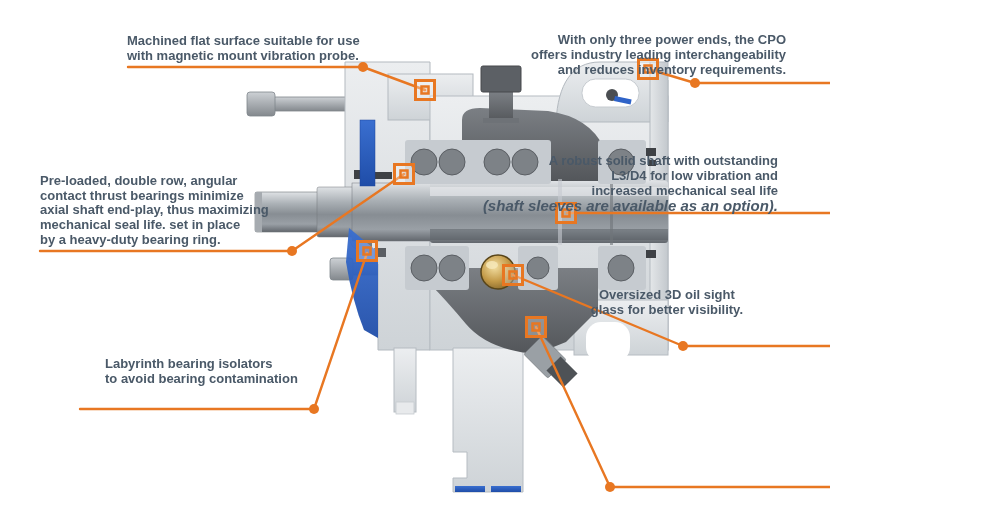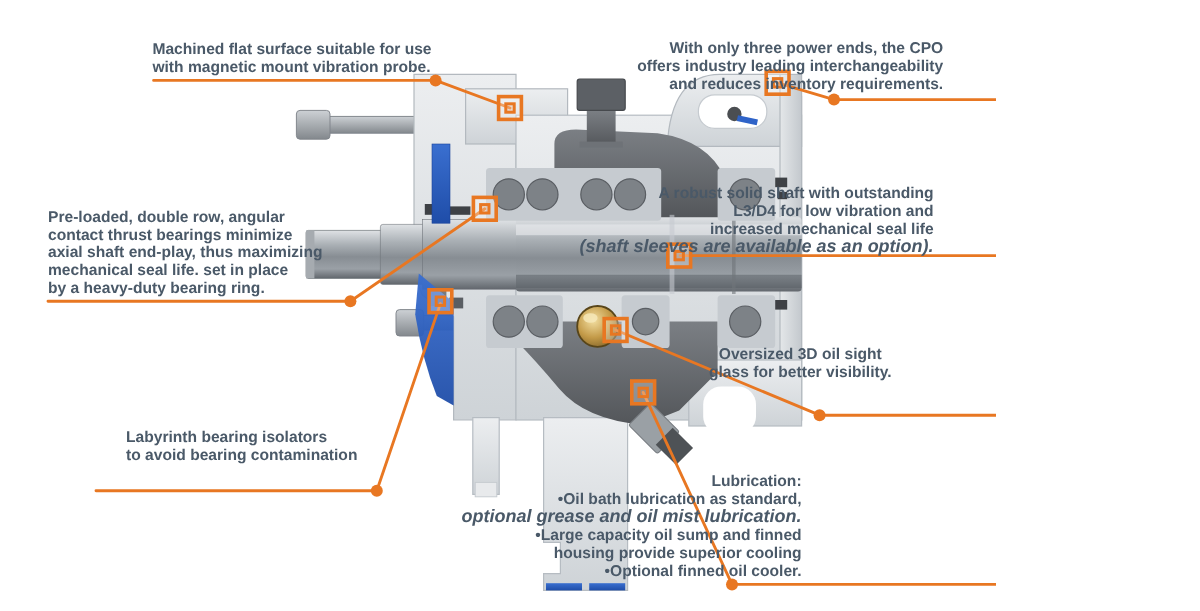--- a/index.html
+++ b/index.html
@@ -237,22 +237,14 @@
   <div id="c5" class="callout ar">
     <span class="t">Oversized 3D oil sight
 glass for better visibility.</span>
   </div>
 
   <div id="c6" class="callout">
     <span class="t">Labyrinth bearing isolators
 to avoid bearing contamination</span>
   </div>
 
-  <div id="c7" class="callout ar">
-    <span class="t">Lubrication:</span>
-    <span class="t">•Oil bath lubrication as standard,</span>
-    <span class="n">optional grease and oil mist lubrication.</span>
-    <span class="t">•Large capacity oil sump and finned
-housing provide superior cooling
-•Optional finned oil cooler.</span>
-  </div>
 
 </div>
 
 </body></html>

